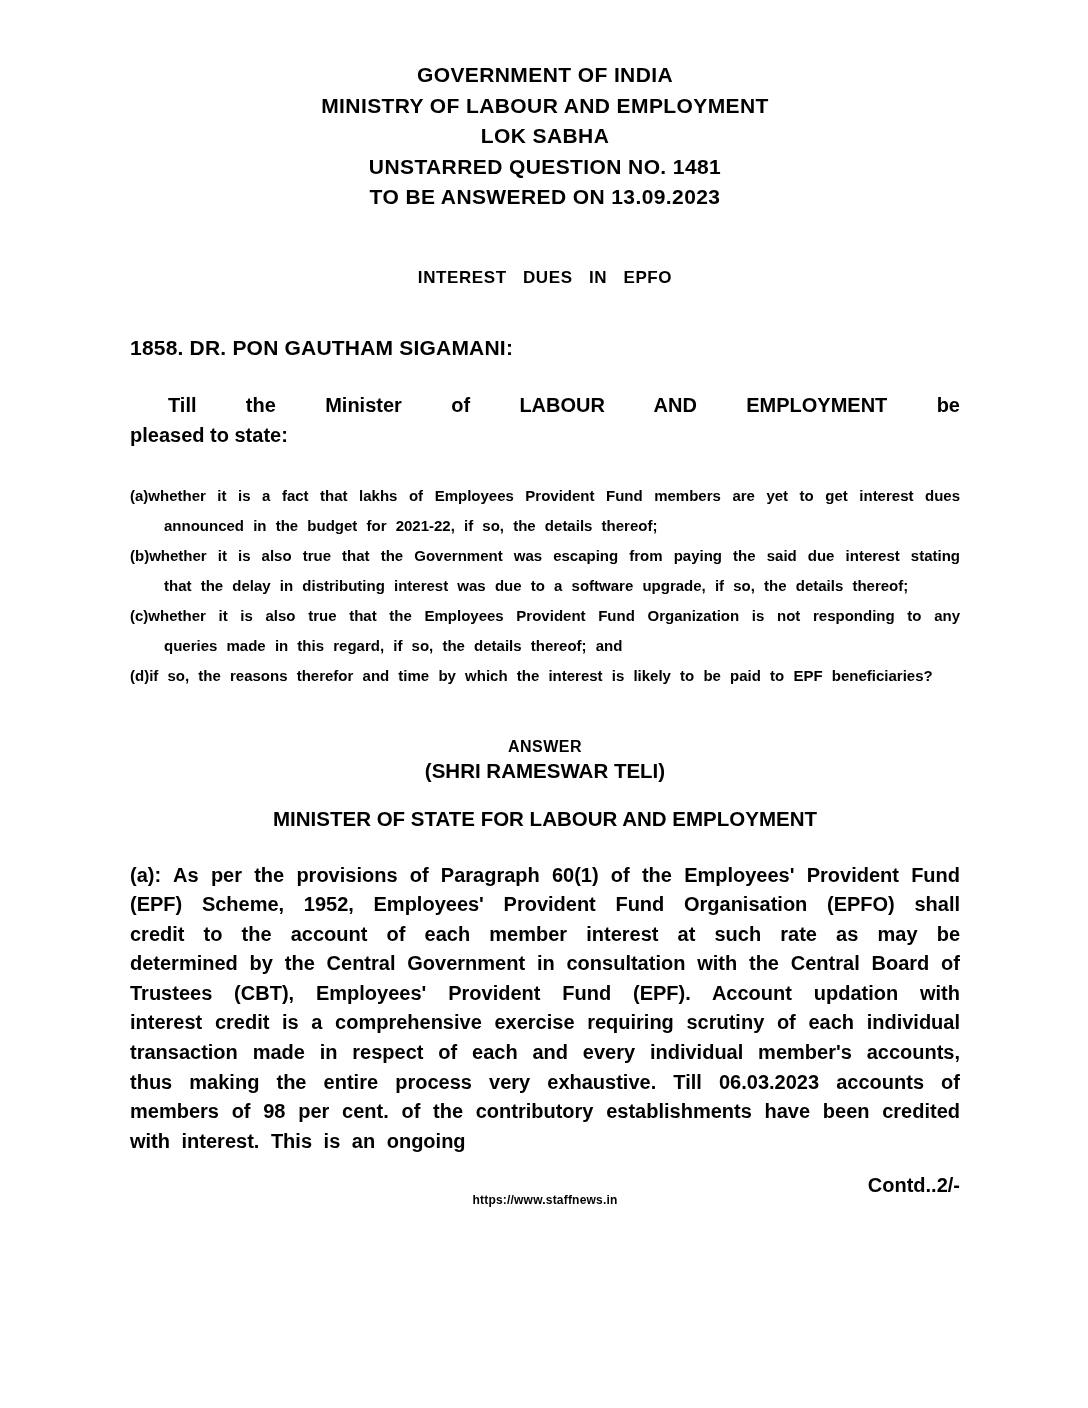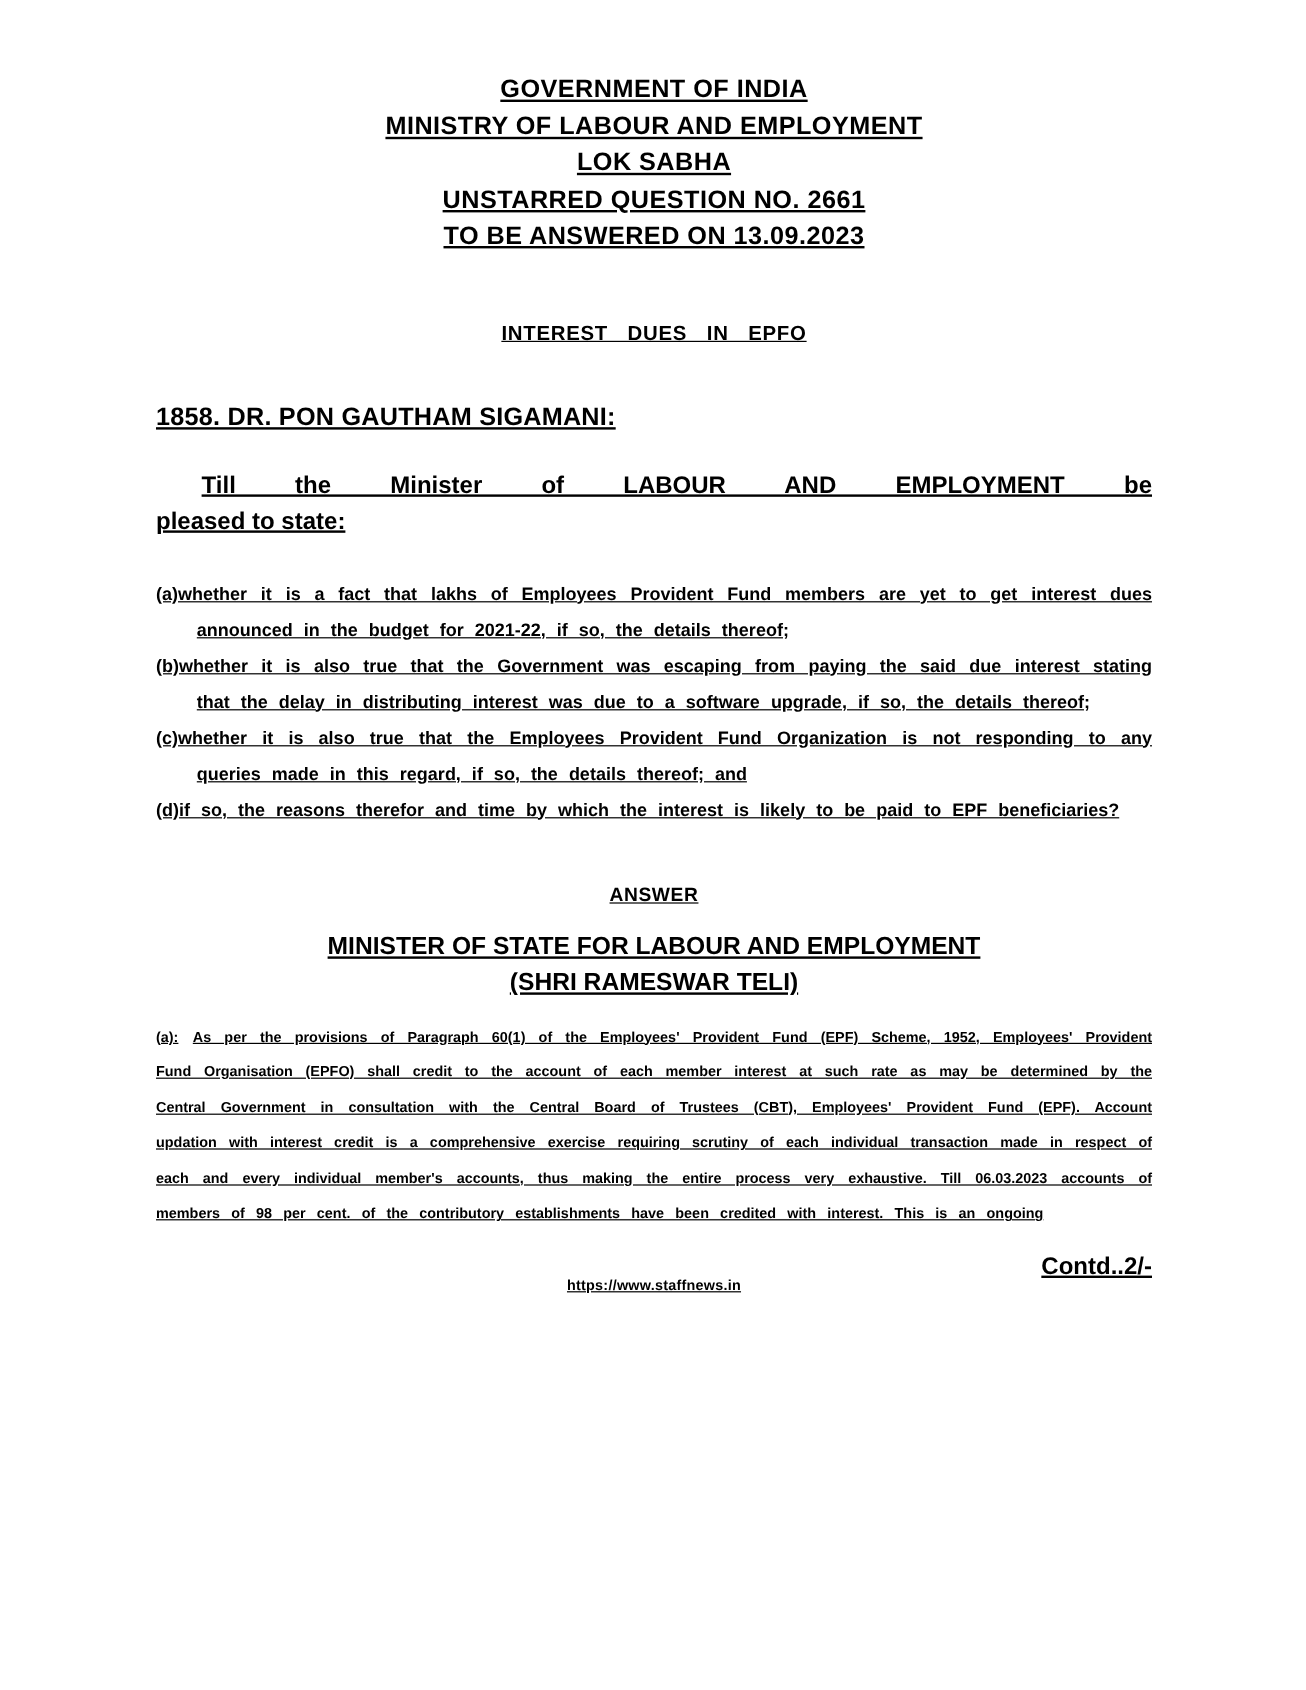--- a/index.html
+++ b/index.html
@@ -12,21 +12,20 @@
     width: 1088px;
     height: 1408px;
     margin: 0 auto;
     background: #ffffff;
     color: #000000;
     font-family: "Liberation Sans", sans-serif;
     font-weight: 700;
     box-sizing: border-box;
     padding: 60px 128px 0 130px;
     overflow: hidden;
-    text-decoration: underline;
   }
   .center { text-align: center; }
 
   .hdr-line {
     font-size: 21px;
     line-height: 30.5px;
     letter-spacing: 0.4px;
   }
   .subject {
     margin-top: 55px;
@@ -68,22 +67,22 @@
   .minister-title {
     margin-top: 18px;
     font-size: 20.5px;
     line-height: 30px;
   }
   .minister-name {
     font-size: 20.5px;
     line-height: 30px;
   }
   .answer-para {
-    margin-top: 16px;
-    font-size: 12px;
+    margin-top: 27px;
+    font-size: 20px;
     line-height: 29.6px;
     text-align: justify;
     word-spacing: 6px;
   }
   .answer-label { margin-right: 12px; }
   .footer-contd {
     margin-top: 18px;
     text-align: right;
     font-size: 20px;
   }
@@ -96,21 +95,21 @@
 </style>
 </head>
 <body>
 
 <div class="page">
 
   <div class="center">
     <div class="hdr-line">GOVERNMENT OF INDIA</div>
     <div class="hdr-line">MINISTRY OF LABOUR AND EMPLOYMENT</div>
     <div class="hdr-line">LOK SABHA</div>
-    <div class="hdr-line">UNSTARRED QUESTION NO. 2661</div>
+    <div class="hdr-line">UNSTARRED QUESTION NO. 1481</div>
     <div class="hdr-line">TO BE ANSWERED ON 13.09.2023</div>
   </div>
 
   <div class="center subject">INTEREST DUES IN EPFO</div>
 
   <div class="qnum">1858. DR. PON GAUTHAM SIGAMANI:</div>
 
   <div class="intro">
     <div class="intro-l1">Till the Minister of LABOUR AND EMPLOYMENT be</div>
     <div class="intro-l2">pleased to state:</div>
@@ -118,22 +117,22 @@
 
   <div class="q-items">
     <div class="q-item"><span>(a)</span><span>whether it is a fact that lakhs of Employees Provident Fund members are yet to get interest dues announced in the budget for 2021-22, if so, the details thereof;</span></div>
     <div class="q-item"><span>(b)</span><span>whether it is also true that the Government was escaping from paying the said due interest stating that the delay in distributing interest was due to a software upgrade, if so, the details thereof;</span></div>
     <div class="q-item"><span>(c)</span><span>whether it is also true that the Employees Provident Fund Organization is not responding to any queries made in this regard, if so, the details thereof; and</span></div>
     <div class="q-item"><span>(d)</span><span>if so, the reasons therefor and time by which the interest is likely to be paid to EPF beneficiaries?</span></div>
   </div>
 
   <div class="center answer-heading">ANSWER</div>
 
+  <div class="center minister-name">(SHRI RAMESWAR TELI)</div>
   <div class="center minister-title">MINISTER OF STATE FOR LABOUR AND EMPLOYMENT</div>
-  <div class="center minister-name">(SHRI RAMESWAR TELI)</div>
 
   <div class="answer-para">
     <span class="answer-label">(a):</span><span>As per the provisions of Paragraph 60(1) of the Employees' Provident Fund (EPF) Scheme, 1952, Employees' Provident Fund Organisation (EPFO) shall credit to the account of each member interest at such rate as may be determined by the Central Government in consultation with the Central Board of Trustees (CBT), Employees' Provident Fund (EPF). Account updation with interest credit is a comprehensive exercise requiring scrutiny of each individual transaction made in respect of each and every individual member's accounts, thus making the entire process very exhaustive. Till 06.03.2023 accounts of members of 98 per cent. of the contributory establishments have been credited with interest. This is an ongoing</span>
   </div>
 
   <div class="footer-contd">Contd..2/-</div>
   <div class="footer-link">https://www.staffnews.in</div>
 
 </div>
 

